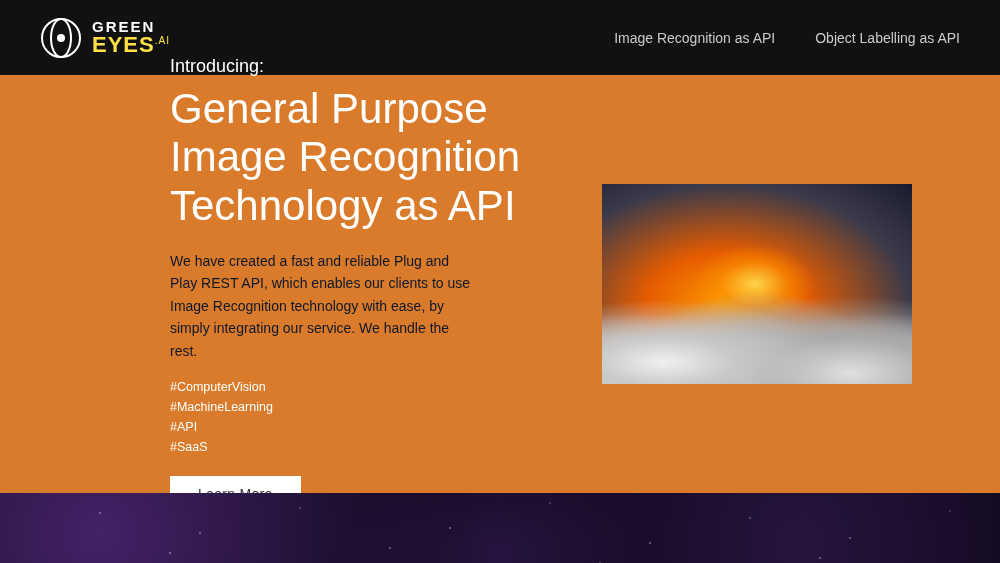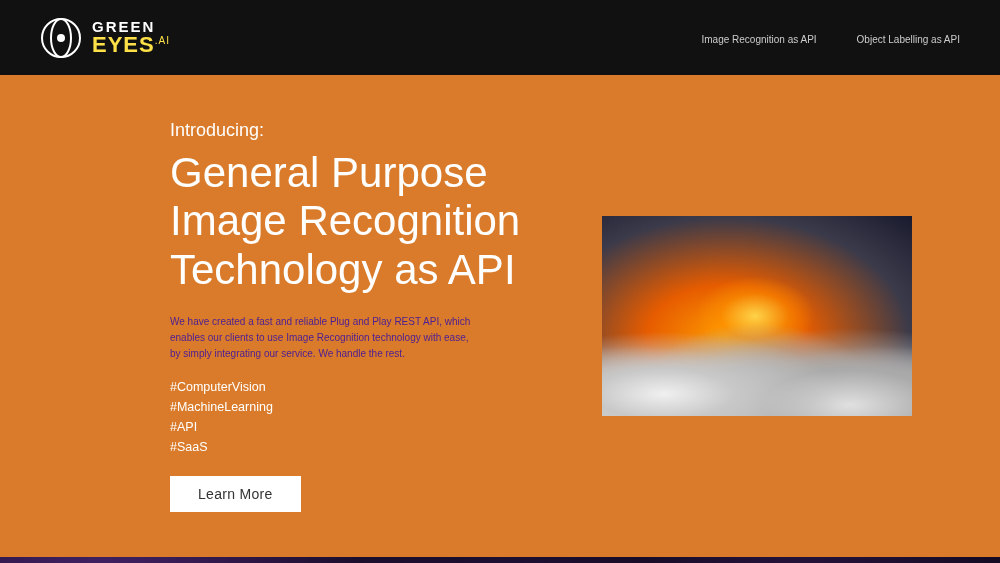--- a/index.html
+++ b/index.html
@@ -46,27 +46,27 @@
       font-weight: 400;
     }
     .nav-links {
       display: flex;
       gap: 40px;
       list-style: none;
     }
     .nav-links li a {
       color: #ccc;
       text-decoration: none;
-      font-size: 10px;
+      font-size: 14px;
     }
 
     
     .hero {
       background: #d97b2a;
-      height: 482px;
+      height: 418px;
       display: flex;
       align-items: center;
       padding: 0 88px 0 170px;
       gap: 60px;
       position: relative;
     }
     .hero-content {
       flex: 1;
       max-width: 490px;
     }
@@ -77,22 +77,22 @@
       margin-bottom: 8px;
     }
     .hero-title {
       color: #fff;
       font-size: 42px;
       font-weight: 300;
       line-height: 1.15;
       margin-bottom: 20px;
     }
     .hero-desc {
-      color: #4c1d95;
-      font-size: 10px;
+      color: #0f172a;
+      font-size: 14px;
       line-height: 1.6;
       margin-bottom: 18px;
       max-width: 310px;
     }
     .hero-tags {
       color: #fff;
       font-size: 12.5px;
       margin-bottom: 22px;
       display: flex;
       gap: 6px;

